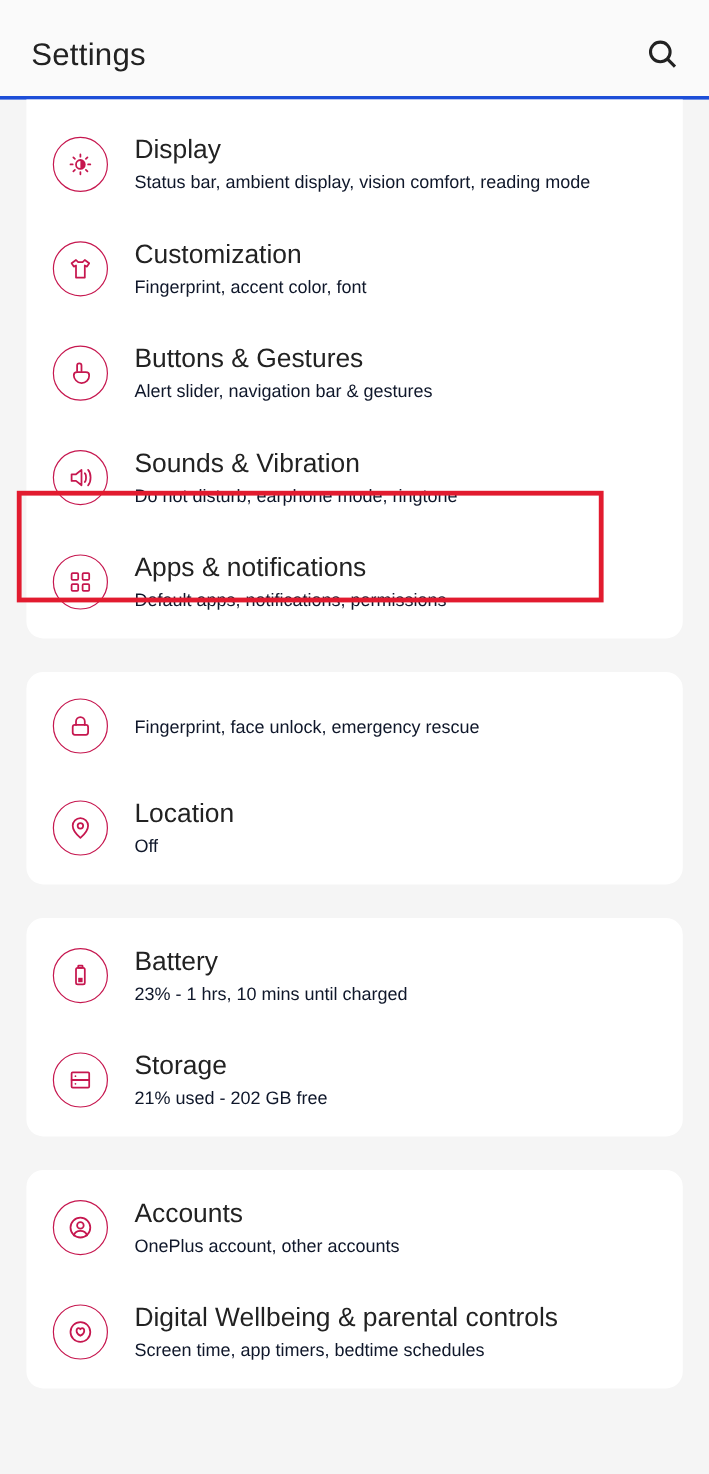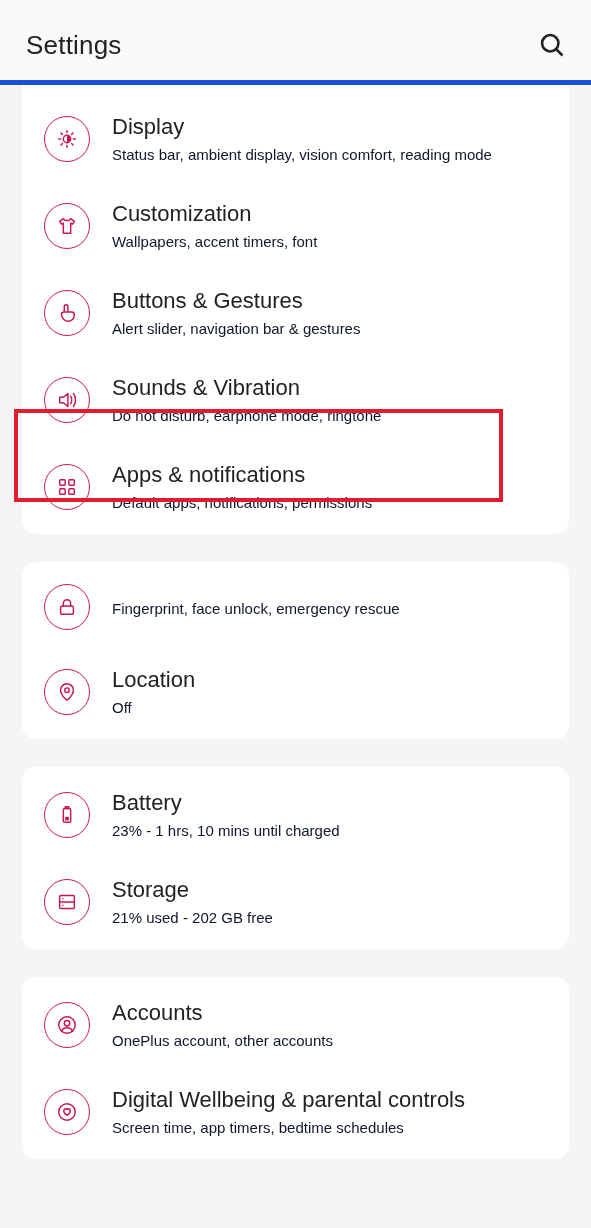--- a/index.html
+++ b/index.html
@@ -10,21 +10,21 @@
     font-family: -apple-system, BlinkMacSystemFont, "Helvetica Neue", Arial, sans-serif;
     overflow: hidden;
     position: relative;
   }
   .header {
     display: flex;
     align-items: center;
     justify-content: space-between;
     padding: 28px 22px 18px 26px;
     background: #fafafa;
-    border-bottom: 5px solid #1d4ed8;
+    border-bottom: 3px solid #1d4ed8;
   }
   .header-title {
     font-size: 26px;
     font-weight: 400;
     color: #222;
     letter-spacing: 0.2px;
   }
   .search-btn {
     width: 34px;
     height: 34px;
@@ -135,21 +135,21 @@
     </div>
 
     <div class="item">
       <div class="icon-wrap">
         <svg viewBox="0 0 24 24">
             <path d="M8 4l-4 3 2 3 2-1v11h8V9l2 1 2-3-4-3-2 2h-4z"></path>
           </svg>
       </div>
       <div class="text-col">
         <span class="item-title">Customization</span>
-        <span class="item-sub">Wallpapers, accent timers, font</span>
+        <span class="item-sub">Fingerprint, accent color, font</span>
       </div>
     </div>
 
     <div class="item">
       <div class="icon-wrap">
         <svg viewBox="0 0 24 24">
             <path d="M9 10V5a2 2 0 1 1 4 0v5"></path>
             <path d="M9 11c-2 0-3 1-3 3 0 3 3 7 7 7s7-3 7-7c0-2-1-3-3-3h-8z"></path>
           </svg>
       </div>

